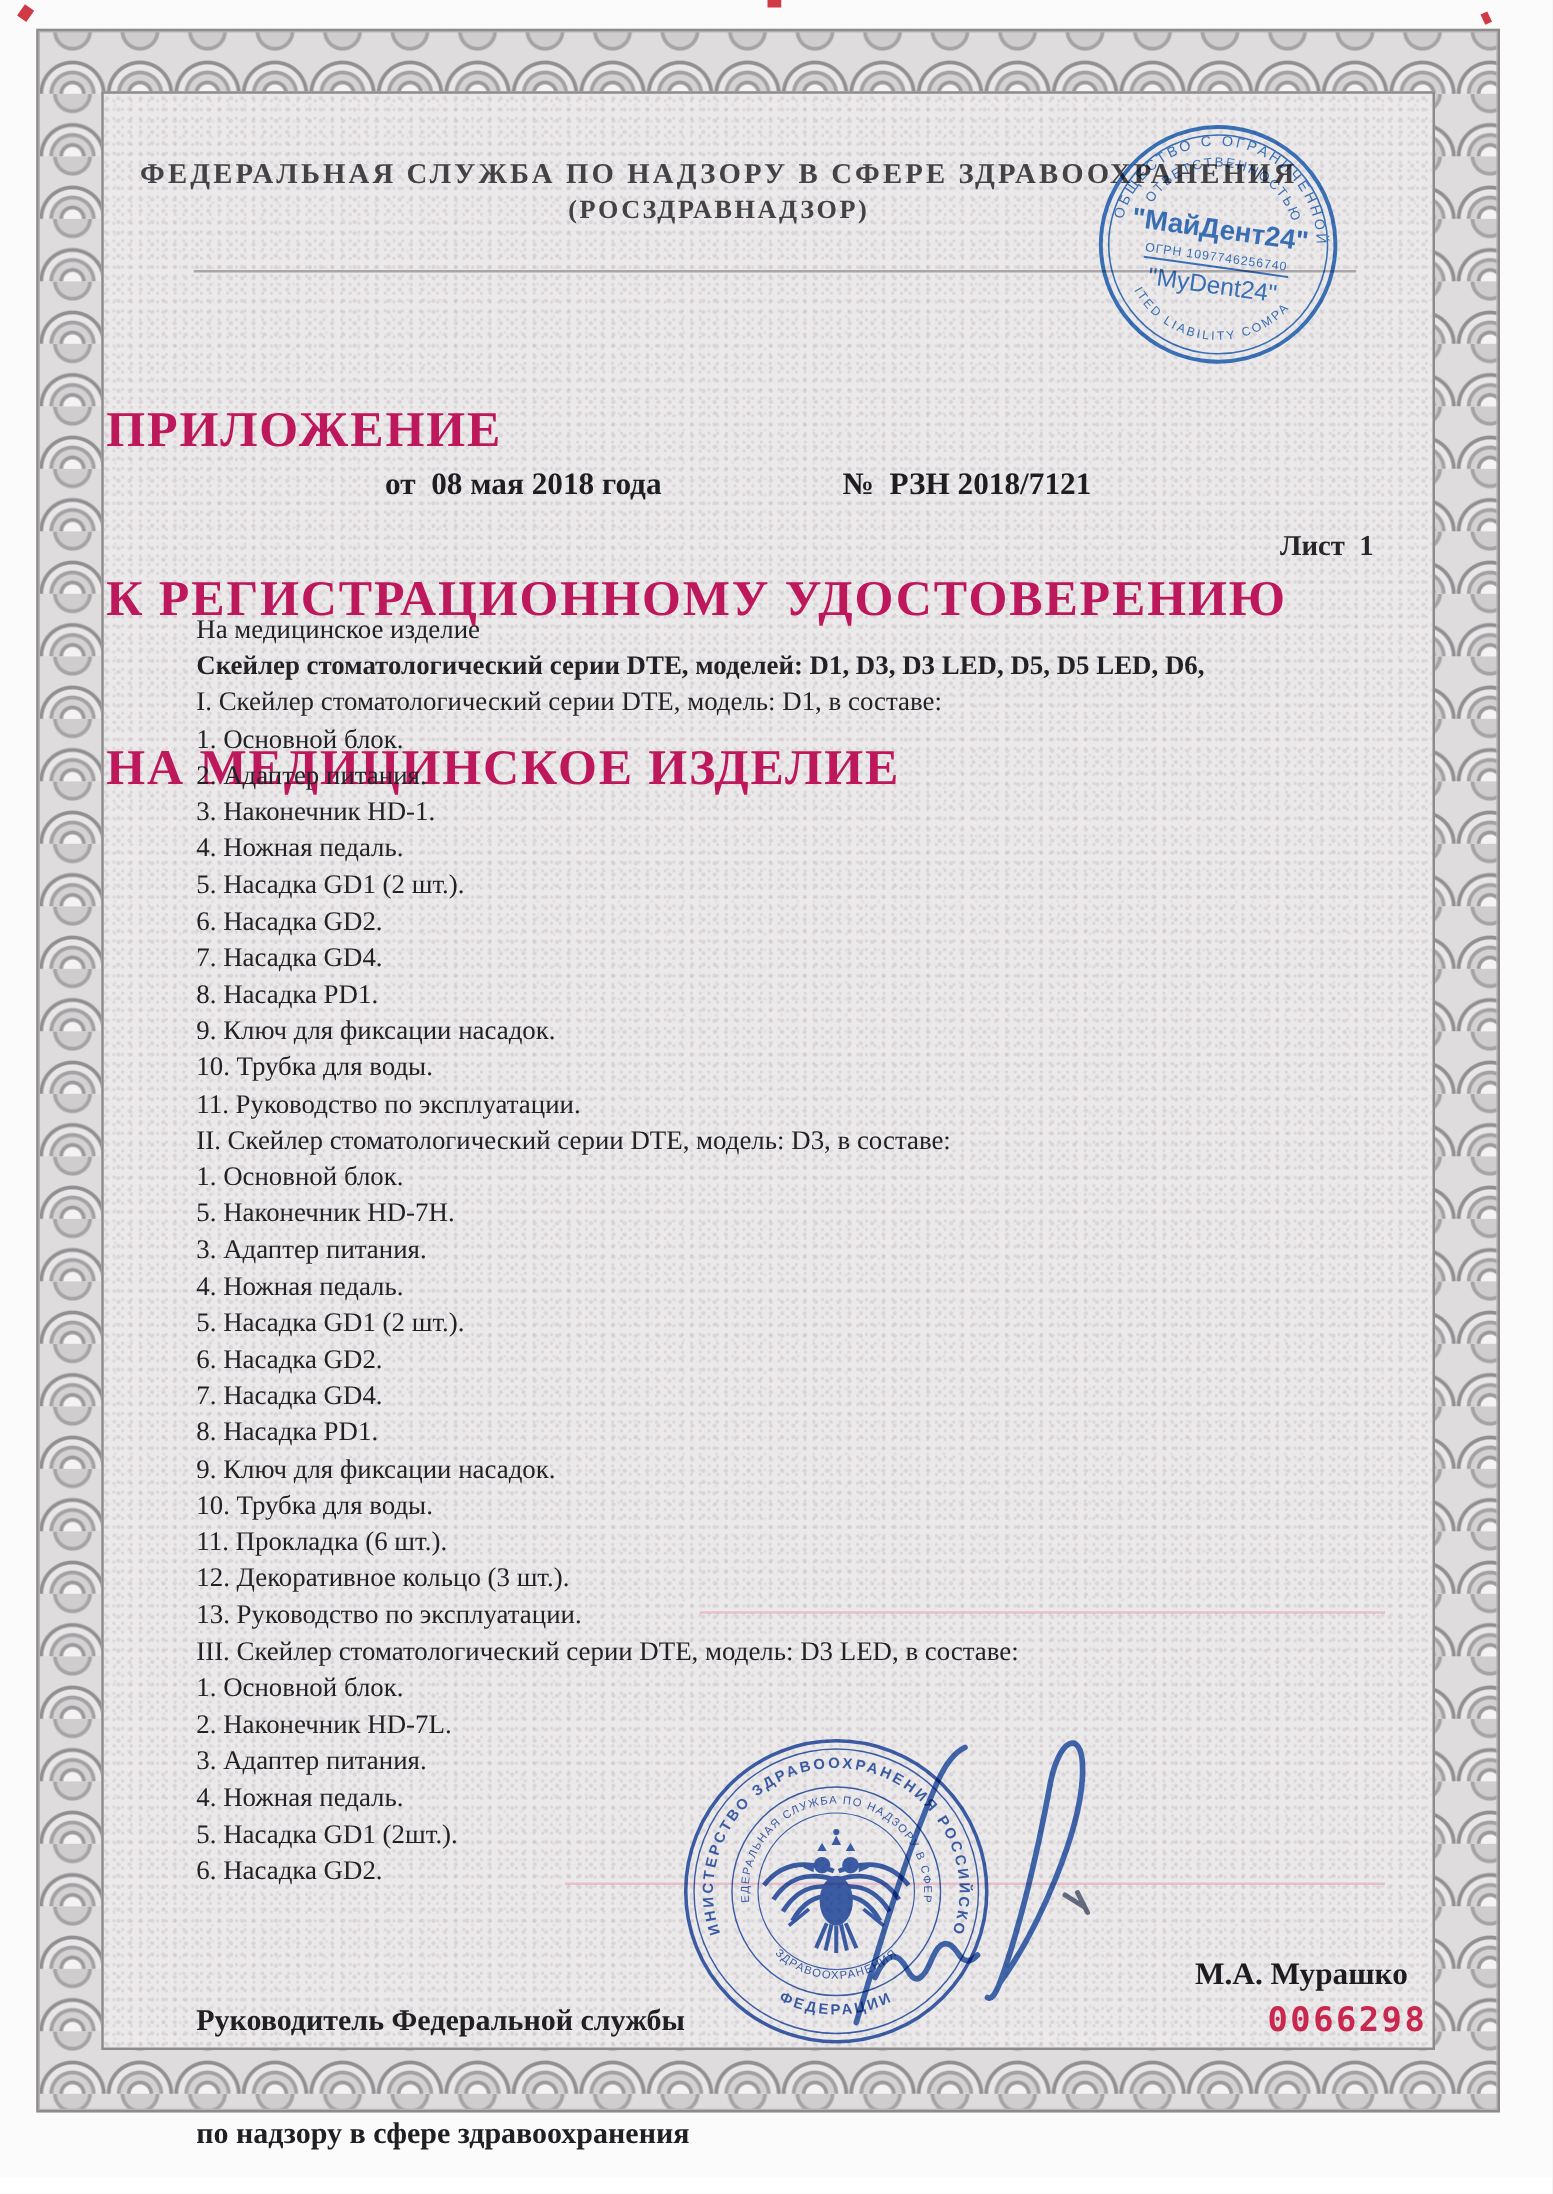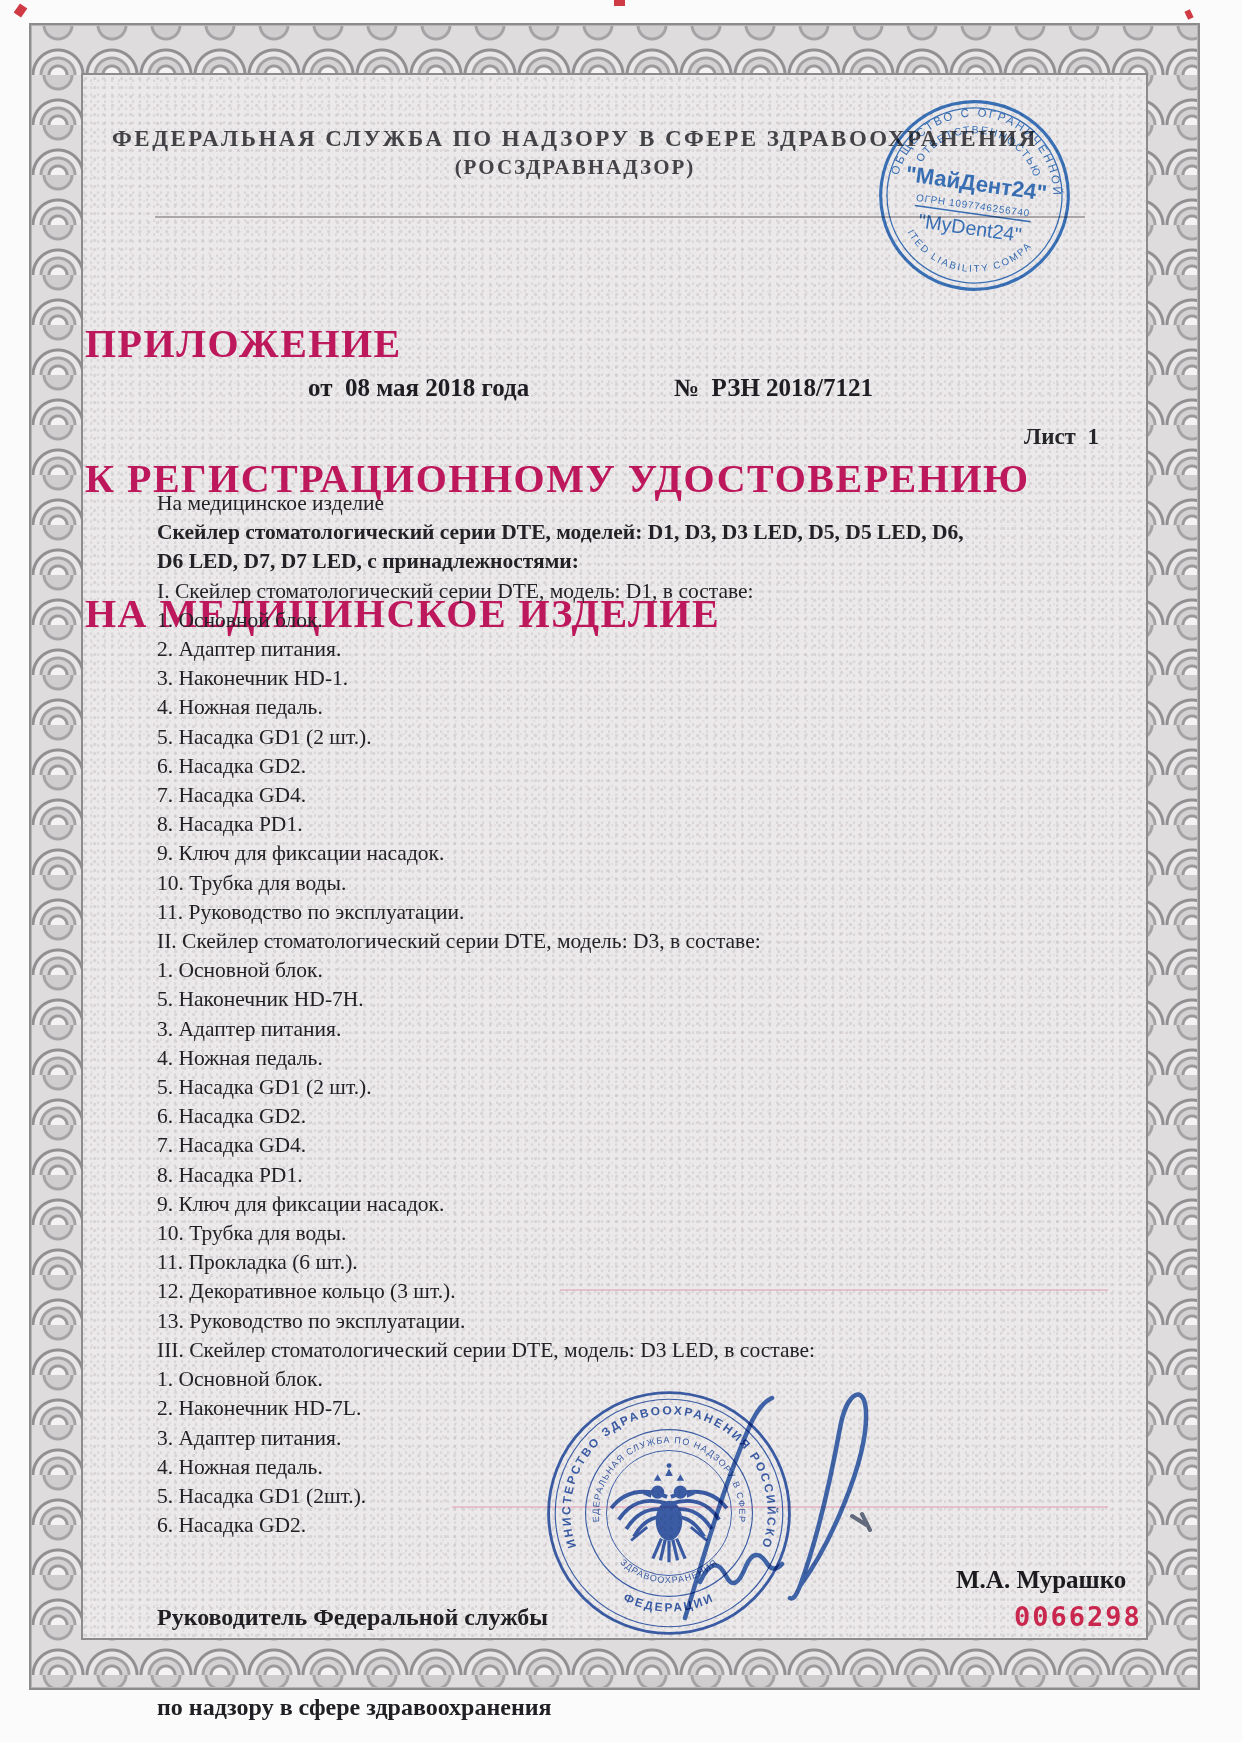--- a/index.html
+++ b/index.html
@@ -78,21 +78,20 @@
     <div>НА МЕДИЦИНСКОЕ ИЗДЕЛИЕ</div>
   </div>
 
   <div class="daterow date">от  08 мая 2018 года</div>
   <div class="daterow regnum">№  РЗН 2018/7121</div>
   <div class="sheet">Лист  1</div>
 
   <div class="body">
     <div class="bl">На медицинское изделие</div>
     <div class="bl bold">Скейлер стоматологический серии DTE, моделей: D1, D3, D3 LED, D5, D5 LED, D6,</div>
-    <div class="bl bold">D6 LED, D7, D7 LED, с принадлежностями:</div>
     <div class="bl">I. Скейлер стоматологический серии DTE, модель: D1, в составе:</div>
     <div class="bl">1. Основной блок.</div>
     <div class="bl">2. Адаптер питания.</div>
     <div class="bl">3. Наконечник HD-1.</div>
     <div class="bl">4. Ножная педаль.</div>
     <div class="bl">5. Насадка GD1 (2 шт.).</div>
     <div class="bl">6. Насадка GD2.</div>
     <div class="bl">7. Насадка GD4.</div>
     <div class="bl">8. Насадка PD1.</div>
     <div class="bl">9. Ключ для фиксации насадок.</div>

